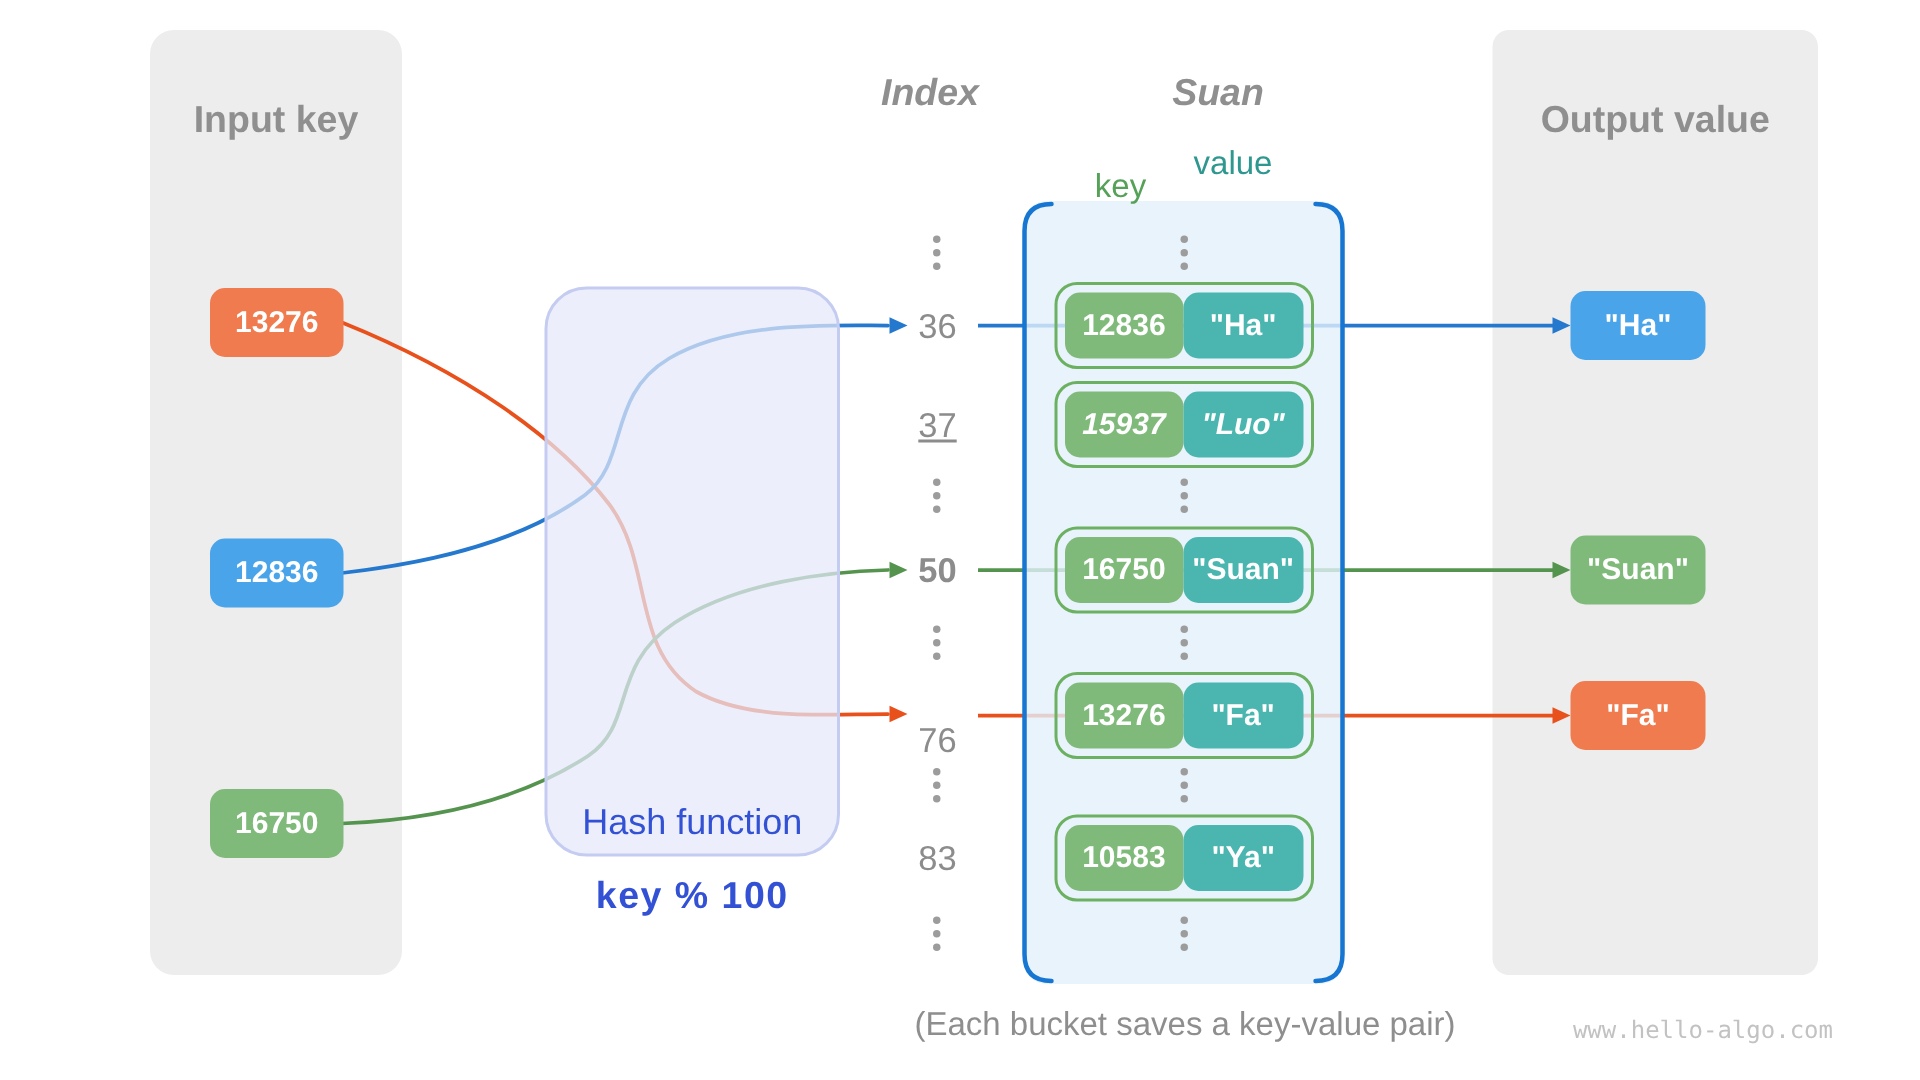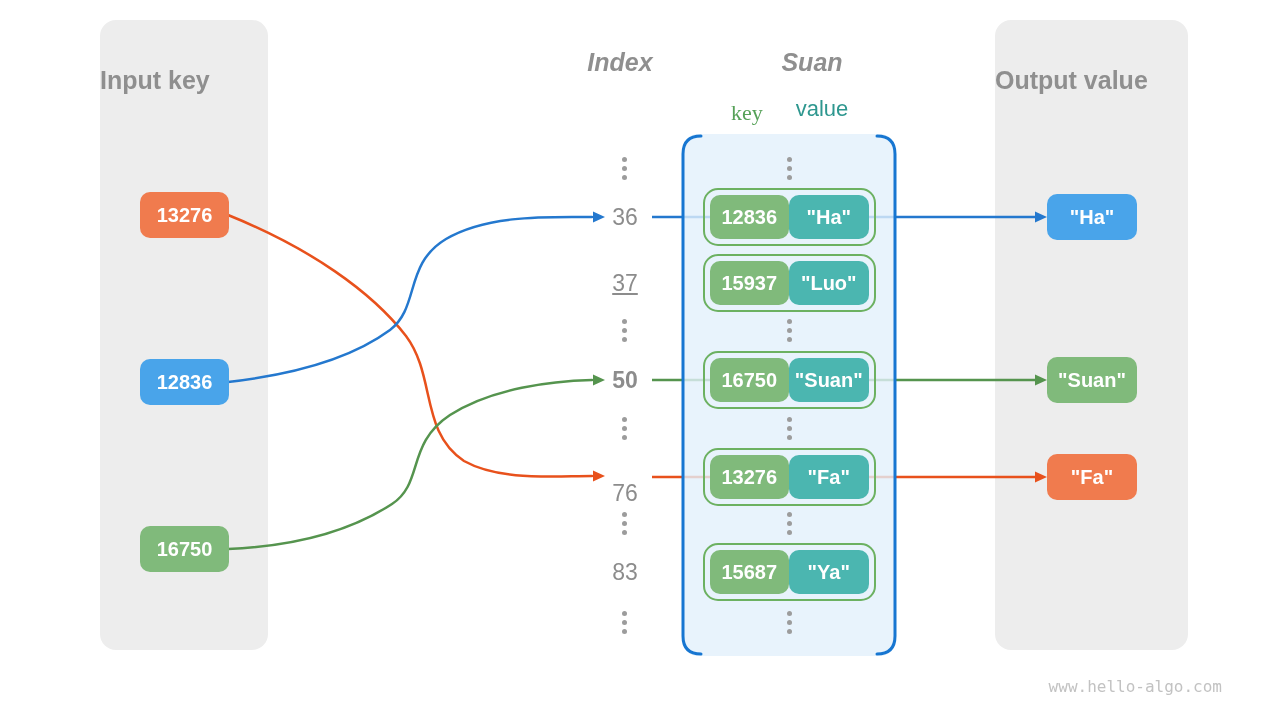--- a/index.html
+++ b/index.html
@@ -13,21 +13,21 @@
     --array-fill:rgba(226,240,251,0.8);
     --caption-text:#8E8E8E; --watermark-text:#C2C2C2;
   }
   *{margin:0;padding:0;box-sizing:border-box;}
   html,body{width:1280px;height:720px;background:var(--canvas-bg);
     font-family:"Liberation Sans",sans-serif;overflow:hidden;}
   .stage{position:relative;width:1280px;height:720px;}
   svg.layer{position:absolute;left:0;top:0;pointer-events:none;}
   .lines-layer{z-index:1;}
   .panel{position:absolute;background:var(--panel-bg);border-radius:16px;z-index:0;}
-  .panel-title{position:absolute;width:100%;top:46px;text-align:left;
+  .panel-title{position:absolute;width:100%;top:46px;text-align:center;
     font-size:25px;font-weight:700;color:var(--panel-title);}
   .col-header{position:absolute;text-align:center;font-size:25px;font-weight:700;
     color:var(--panel-title);z-index:4;font-style:italic;}
   .kv-header{position:absolute;text-align:center;font-size:22px;z-index:4;}
   .hash-box{position:absolute;left:363px;top:191px;width:197px;height:380px;
     border-radius:28px;background:var(--hash-fill);border:2px solid var(--hash-border);z-index:2;}
   .hash-title{position:absolute;width:100%;top:342px;text-align:center;
     font-size:24px;color:var(--hash-text);z-index:3;}
   .hash-formula{position:absolute;width:100%;top:390px;text-align:center;
     font-size:25px;font-weight:700;color:var(--hash-text);letter-spacing:1px;z-index:3;}
@@ -61,50 +61,54 @@
     font-family:"DejaVu Sans Mono",monospace;color:var(--watermark-text);z-index:4;}
 </style>
 </head>
 <body>
 
 <div class="stage">
 
   <div class="panel" style="left:100px;top:20px;width:168px;height:630px;">
     <div class="panel-title">Input key</div>
   </div>
-  <div class="panel" style="left:995px;top:20px;width:193px;height:630px;">
+  <div class="panel" style="left:995px;top:20px;width:217px;height:630px;border-radius:11px;">
     <div class="panel-title">Output value</div>
   </div>
 
   <svg class="layer lines-layer" width="1280" height="720" viewBox="0 0 1280 720">
     <path d="M 228 215 C 310 248, 372 292, 406 336 C 436 376, 420 432, 464 461 C 500 481, 552 476, 592 476" style="stroke:var(--line-orange);" stroke-width="2.5" fill="none" stroke-linecap="round"></path>
     <polygon points="605,476 593,470.5 593,481.5" style="fill:var(--line-orange);"></polygon>
     <path d="M 228 382 C 298 374, 352 358, 390 330 C 420 307, 404 264, 446 239 C 488 214, 552 217, 592 217" style="stroke:var(--line-blue);" stroke-width="2.5" fill="none" stroke-linecap="round"></path>
     <polygon points="605,217 593,211.5 593,222.5" style="fill:var(--line-blue);"></polygon>
     <path d="M 228 549 C 300 546, 352 530, 392 504 C 424 483, 406 444, 450 415 C 492 388, 552 381, 592 380" style="stroke:var(--line-green);" stroke-width="2.5" fill="none" stroke-linecap="round"></path>
     <polygon points="605,380 593,374.5 593,385.5" style="fill:var(--line-green);"></polygon>
 
     <line x1="652" y1="217" x2="1036" y2="217" style="stroke:var(--line-blue);" stroke-width="2.5"></line>
     <polygon points="1047,217 1035,211.5 1035,222.5" style="fill:var(--line-blue);"></polygon>
     <line x1="652" y1="380" x2="1036" y2="380" style="stroke:var(--line-green);" stroke-width="2.5"></line>
     <polygon points="1047,380 1035,374.5 1035,385.5" style="fill:var(--line-green);"></polygon>
     <line x1="652" y1="477" x2="1036" y2="477" style="stroke:var(--line-orange);" stroke-width="2.5"></line>
     <polygon points="1047,477 1035,471.5 1035,482.5" style="fill:var(--line-orange);"></polygon>
   </svg>
 
+  <div class="hash-box">
+    <div class="hash-title">Hash function</div>
+    <div class="hash-formula">key % 100</div>
+  </div>
 
   <div class="array-fill"></div>
   <svg class="layer bracket-layer" width="1280" height="720" viewBox="0 0 1280 720">
     <path d="M 701 136 Q 683 136, 683 154 L 683 636 Q 683 654, 701 654" style="stroke:var(--bracket-blue);" stroke-width="3" fill="none" stroke-linecap="round"></path>
     <path d="M 877 136 Q 895 136, 895 154 L 895 636 Q 895 654, 877 654" style="stroke:var(--bracket-blue);" stroke-width="3" fill="none" stroke-linecap="round"></path>
   </svg>
 
   <div class="col-header" style="left:560px;top:48px;width:120px;">Index</div>
   <div class="col-header" style="left:752px;top:48px;width:120px;">Suan</div>
-  <div class="kv-header" style="left:707px;top:100px;width:80px;color:var(--key-label);font-family:Liberation Serif, serif;">key</div>
+  <div class="kv-header" style="left:707px;top:111px;width:80px;color:var(--key-label);">key</div>
   <div class="kv-header" style="left:782px;top:96px;width:80px;color:var(--value-label);">value</div>
 
   <div class="keybox c-orange" style="left:140px;top:192px;">13276</div>
   <div class="keybox c-blue" style="left:140px;top:359px;">12836</div>
   <div class="keybox c-green" style="left:140px;top:526px;">16750</div>
 
   <div class="vdots" style="left:622px;top:157px;">
       <i></i>
       <i></i>
       <i></i>
@@ -137,21 +141,21 @@
 
   <div class="vdots" style="left:787px;top:157px;">
       <i></i>
       <i></i>
       <i></i>
     </div>
   <div class="pair" style="top:188px;">
     <div class="kbox">12836</div>
     <div class="vbox">"Ha"</div>
   </div>
-  <div class="pair" style="top:254px;">
+  <div class="pair" style="top:254px;font-style:italic;">
     <div class="kbox">15937</div>
     <div class="vbox">"Luo"</div>
   </div>
   <div class="vdots" style="left:787px;top:319px;">
       <i></i>
       <i></i>
       <i></i>
     </div>
   <div class="pair" style="top:351px;">
     <div class="kbox">16750</div>
@@ -165,28 +169,29 @@
   <div class="pair" style="top:448px;">
     <div class="kbox">13276</div>
     <div class="vbox">"Fa"</div>
   </div>
   <div class="vdots" style="left:787px;top:512px;">
       <i></i>
       <i></i>
       <i></i>
     </div>
   <div class="pair" style="top:543px;">
-    <div class="kbox">15687</div>
+    <div class="kbox">10583</div>
     <div class="vbox">"Ya"</div>
   </div>
   <div class="vdots" style="left:787px;top:611px;">
       <i></i>
       <i></i>
       <i></i>
     </div>
 
   <div class="outbox c-blue" style="left:1047px;top:194px;">"Ha"</div>
   <div class="outbox c-green" style="left:1047px;top:357px;">"Suan"</div>
   <div class="outbox c-orange" style="left:1047px;top:454px;">"Fa"</div>
 
+  <div class="caption">(Each bucket saves a key-value pair)</div>
   <div class="watermark">www.hello-algo.com</div>
 
 </div>
 
 </body></html>

